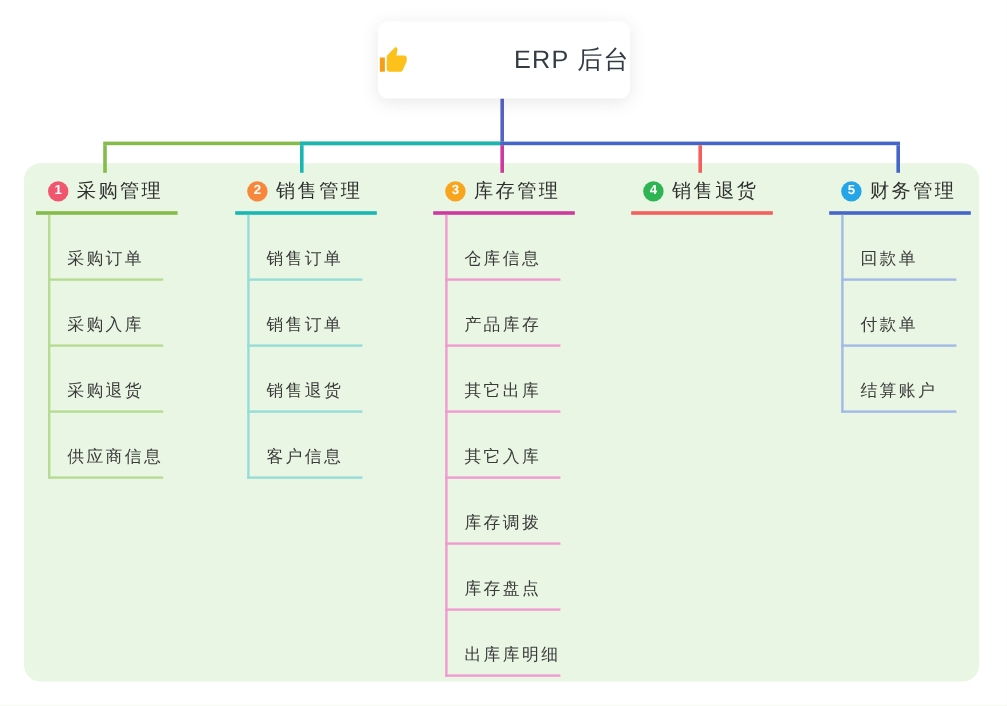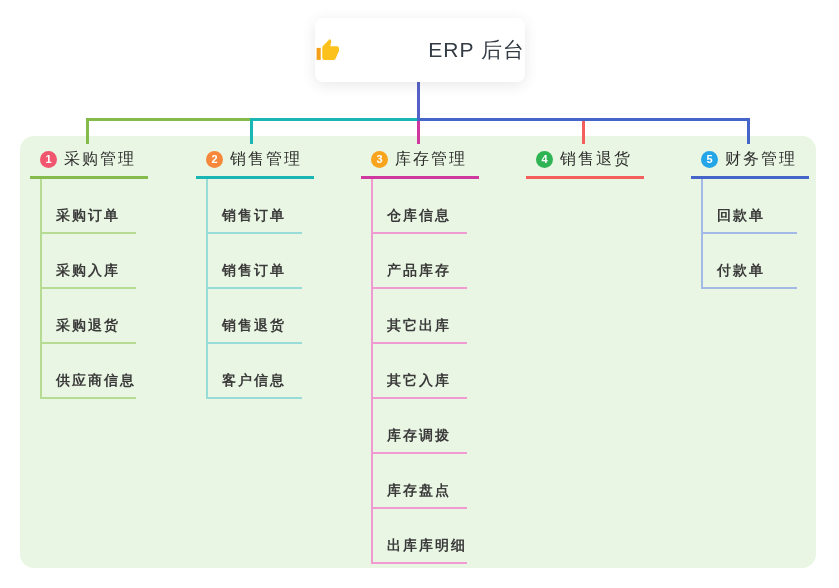--- a/index.html
+++ b/index.html
@@ -64,21 +64,21 @@
   .hlabel{
     font-size:16px;font-weight:500;color:#2e2e2e;
     letter-spacing:2px;white-space:nowrap;
   }
 
   .children{position:relative;}
   .children::before{
     content:"";position:absolute;left:10px;top:0;width:2px;height:100%;
     background:var(--childline);
   }
-  .child{position:relative;height:55px;cursor:default;font-weight:bold;}
+  .child{position:relative;height:55px;cursor:default;}
   .child::after{
     content:"";position:absolute;left:10px;bottom:0;width:96px;height:2px;
     background:var(--childline);
   }
   .clabel{
     position:absolute;left:26px;bottom:9px;
     font-size:14px;color:#3a3a3a;letter-spacing:2px;white-space:nowrap;
   }
 </style>
 </head>
@@ -192,16 +192,19 @@
       <span class="num">5</span>
       <span class="hlabel">财务管理</span>
     </div>
     <div class="children">
       <div class="child">
           <span class="clabel">回款单</span>
         </div>
       <div class="child">
           <span class="clabel">付款单</span>
         </div>
+      <div class="child">
+          <span class="clabel">结算账户</span>
+        </div>
     </div>
   </div>
 
 </div>
 
 </body></html>

